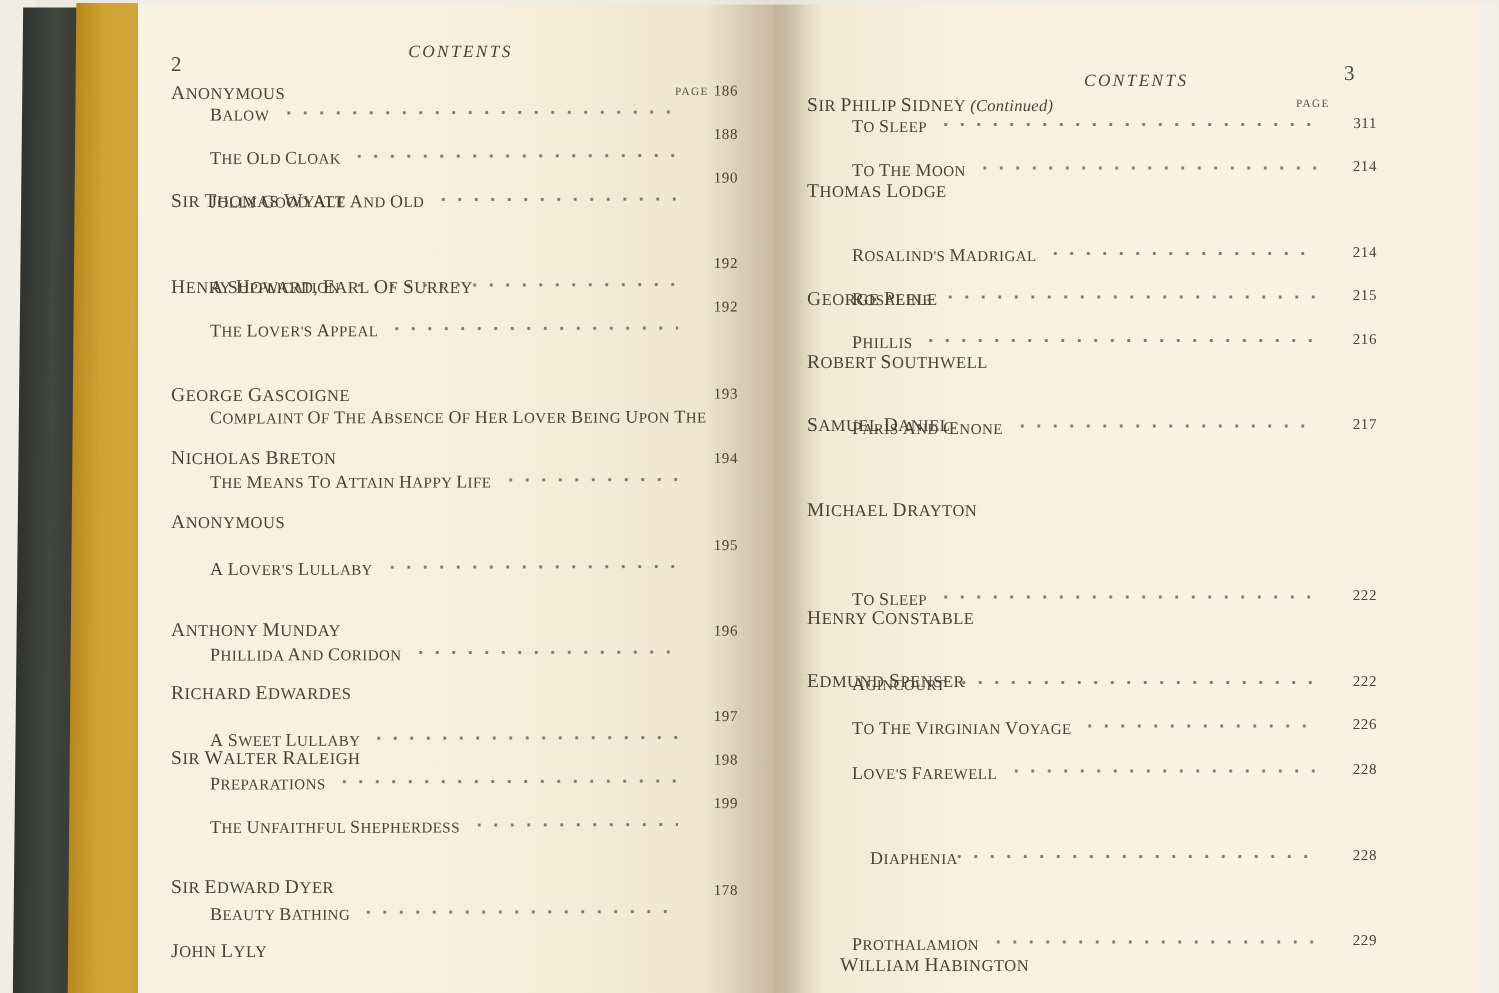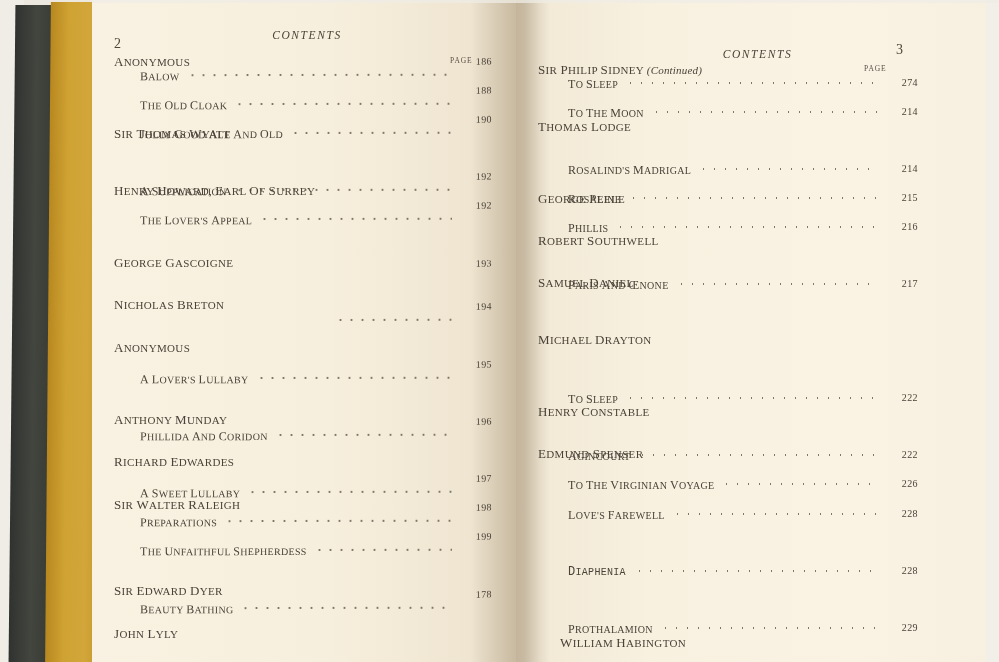--- a/index.html
+++ b/index.html
@@ -102,23 +102,25 @@
         <span class="leader" style="left: 141.516px; width: 218.484px;"></span>
         <span class="pg" style="left: 366px; width: 34px; top: -13px;">192</span>
       </div>
       <div class="block row" style="left: 0px; top: 155px; width: 430px;">
         <span class="title" style="left: 48px;"><span class="cap">T</span>HE <span class="cap">L</span>OVER'S <span class="cap">A</span>PPEAL</span>
         <span class="leader" style="left: 167.234px; width: 192.766px;"></span>
         <span class="pg" style="left: 366px; width: 34px; top: -13px;">192</span>
       </div>
       <div class="block author" style="left: 22px; top: 183px;"><span class="cap">H</span>ENRY <span class="cap">H</span>OWARD, <span class="cap">E</span>ARL <span class="cap">O</span>F <span class="cap">S</span>URREY</div>
       <div class="block row" style="left: 0px; top: 197.6px; width: 430px;">
+        <span class="title" style="left: 48px;"><span class="cap">C</span>OMPLAINT <span class="cap">O</span>F <span class="cap">T</span>HE <span class="cap">A</span>BSENCE <span class="cap">O</span>F <span class="cap">H</span>ER <span class="cap">L</span>OVER <span class="cap">B</span>EING <span class="cap">U</span>PON <span class="cap">T</span>HE</span>
         <span class="pg" style="left: 366px; width: 34px; top: -13px;">193</span>
       </div>
       <div class="block row" style="left: 0px; top: 226.8px; width: 430px;">
+        <span class="title" style="left: 48px;"><span class="cap">T</span>HE <span class="cap">M</span>EANS <span class="cap">T</span>O <span class="cap">A</span>TTAIN <span class="cap">H</span>APPY <span class="cap">L</span>IFE</span>
         <span class="leader" style="left: 242.641px; width: 117.359px;"></span>
         <span class="pg" style="left: 366px; width: 34px; top: -13px;">194</span>
       </div>
       <div class="block author" style="left: 22px; top: 254.8px;"><span class="cap">G</span>EORGE <span class="cap">G</span>ASCOIGNE</div>
       <div class="block row" style="left: 0px; top: 269.4px; width: 430px;">
         <span class="title" style="left: 48px;"><span class="cap">A</span> <span class="cap">L</span>OVER'S <span class="cap">L</span>ULLABY</span>
         <span class="leader" style="left: 163.609px; width: 196.391px;"></span>
         <span class="pg" style="left: 366px; width: 34px; top: -13px;">195</span>
       </div>
       <div class="block author" style="left: 22px; top: 297.4px;"><span class="cap">N</span>ICHOLAS <span class="cap">B</span>RETON</div>
@@ -156,21 +158,21 @@
     </div>
 
   <div class="sheet right" id="sheet-right">
     <div class="folio" style="left: 380px; top: 42px;">3</div>
     <div class="runhead" style="top: 48px;">CONTENTS</div>
     <div class="pagelabel" style="left: 348px; top: 64px;"><span class="cap">P</span>AGE</div>
   <div class="block author" style="left: 22px; top: 62px;"><span class="cap">S</span>IR <span class="cap">P</span>HILIP <span class="cap">S</span>IDNEY <span class="it">(Continued)</span></div>
       <div class="block row" style="left: 0px; top: 76.6px; width: 430px;">
         <span class="title" style="left: 52px;"><span class="cap">T</span>O <span class="cap">S</span>LEEP</span>
         <span class="leader" style="left: 109.047px; width: 252.953px;"></span>
-        <span class="pg" style="left: 368px; width: 34px; top: 0px;">274</span>
+        <span class="pg" style="left: 368px; width: 34px; top: 0px;">311</span>
       </div>
       <div class="block row" style="left: 0px; top: 91.2px; width: 430px;">
         <span class="title" style="left: 52px;"><span class="cap">T</span>O <span class="cap">T</span>HE <span class="cap">M</span>OON</span>
         <span class="leader" style="left: 134.906px; width: 227.094px;"></span>
         <span class="pg" style="left: 368px; width: 34px; top: 0px;">214</span>
       </div>
       <div class="block author" style="left: 22px; top: 119px;"><span class="cap">T</span>HOMAS <span class="cap">L</span>ODGE</div>
       <div class="block row" style="left: 0px; top: 133.6px; width: 430px;">
         <span class="title" style="left: 52px;"><span class="cap">R</span>OSALIND'S <span class="cap">M</span>ADRIGAL</span>
         <span class="leader" style="left: 182.156px; width: 179.844px;"></span>
@@ -210,21 +212,21 @@
         <span class="leader" style="left: 205.422px; width: 156.578px;"></span>
         <span class="pg" style="left: 368px; width: 34px; top: 0px;">226</span>
       </div>
       <div class="block row" style="left: 0px; top: 376.2px; width: 430px;">
         <span class="title" style="left: 52px;"><span class="cap">L</span>OVE'S <span class="cap">F</span>AREWELL</span>
         <span class="leader" style="left: 155.719px; width: 206.281px;"></span>
         <span class="pg" style="left: 368px; width: 34px; top: 0px;">228</span>
       </div>
       <div class="block author" style="left: 22px; top: 404px;"><span class="cap">H</span>ENRY <span class="cap">C</span>ONSTABLE</div>
       <div class="block row" style="left: 0px; top: 418.6px; width: 430px;">
-        <span class="title" style="left: 52px; font-family: Liberation Mono, monospace;"><span class="cap">D</span>IAPHENIA</span>
+        <span class="title" style="left: 64px;"><span class="cap">D</span>IAPHENIA</span>
         <span class="leader" style="left: 117.594px; width: 244.406px;"></span>
         <span class="pg" style="left: 368px; width: 34px; top: 0px;">228</span>
       </div>
       <div class="block author" style="left: 22px; top: 446.4px;"><span class="cap">E</span>DMUND <span class="cap">S</span>PENSER</div>
       <div class="block row" style="left: 0px; top: 461px; width: 430px;">
         <span class="title" style="left: 52px;"><span class="cap">P</span>ROTHALAMION</span>
         <span class="leader" style="left: 143.734px; width: 218.266px;"></span>
         <span class="pg" style="left: 368px; width: 34px; top: 0px;">229</span>
       </div>
       <div class="block author" style="left: 44px; top: 634.8px;"><span class="cap">W</span>ILLIAM <span class="cap">H</span>ABINGTON</div>

